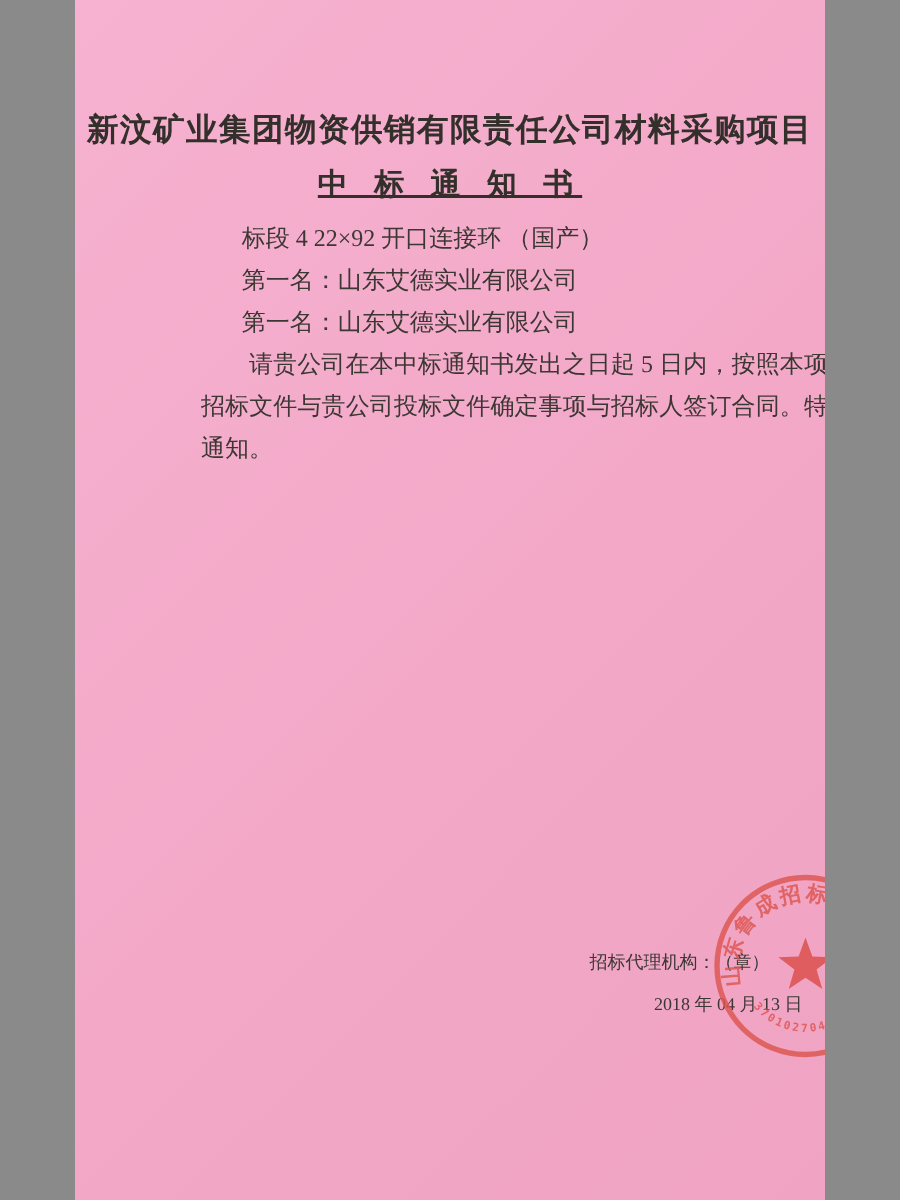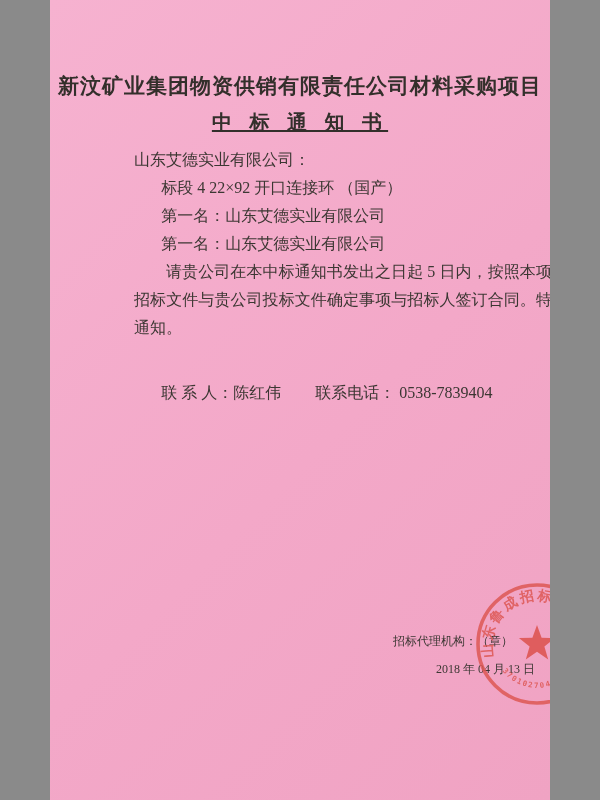--- a/index.html
+++ b/index.html
@@ -88,28 +88,24 @@
 </style>
 </head>
 <body>
 
 <div class="page">
 
   <h1 class="title1">新汶矿业集团物资供销有限责任公司材料采购项目</h1>
   <h2 class="title2">中 标 通 知 书</h2>
 
   <div class="body-block">
-    <p>山东艾德实业有限公司：</p>
     <p class="lot-indent">标段 4 22×92 开口连接环 （国产）</p>
     <p class="lot-indent">第一名：山东艾德实业有限公司</p>
     <p class="lot-indent">第一名：山东艾德实业有限公司</p>
     <p class="para-indent">请贵公司在本中标通知书发出之日起 5 日内，按照本项目招标文件与贵公司投标文件确定事项与招标人签订合同。特此通知。</p>
-    <p class="contact-line">
-      <span>联 系 人：陈红伟</span><span class="phone">联系电话： 0538-7839404</span>
-    </p>
   </div>
 
   <p class="agency-line">招标代理机构：（章）</p>
   <p class="date-line">2018 年 04 月 13 日</p>
 
   <svg class="seal" viewBox="0 0 130 130">
     <defs>
       <path id="sealArcTop" d="M 22.3 80.4 A 45 45 0 1 1 107.7 80.4" fill="none"></path>
       <path id="sealArcBottom" d="M 29 90.2 A 44 44 0 0 0 101 90.2" fill="none"></path>
     </defs>

